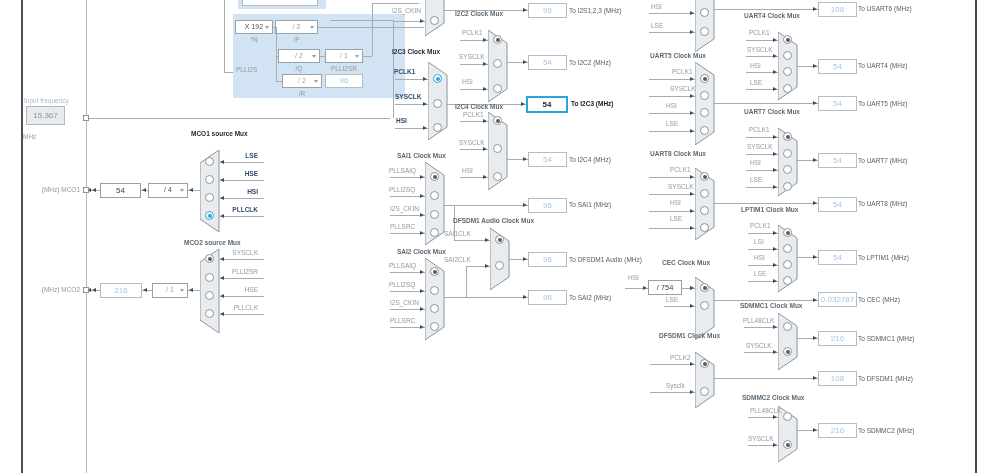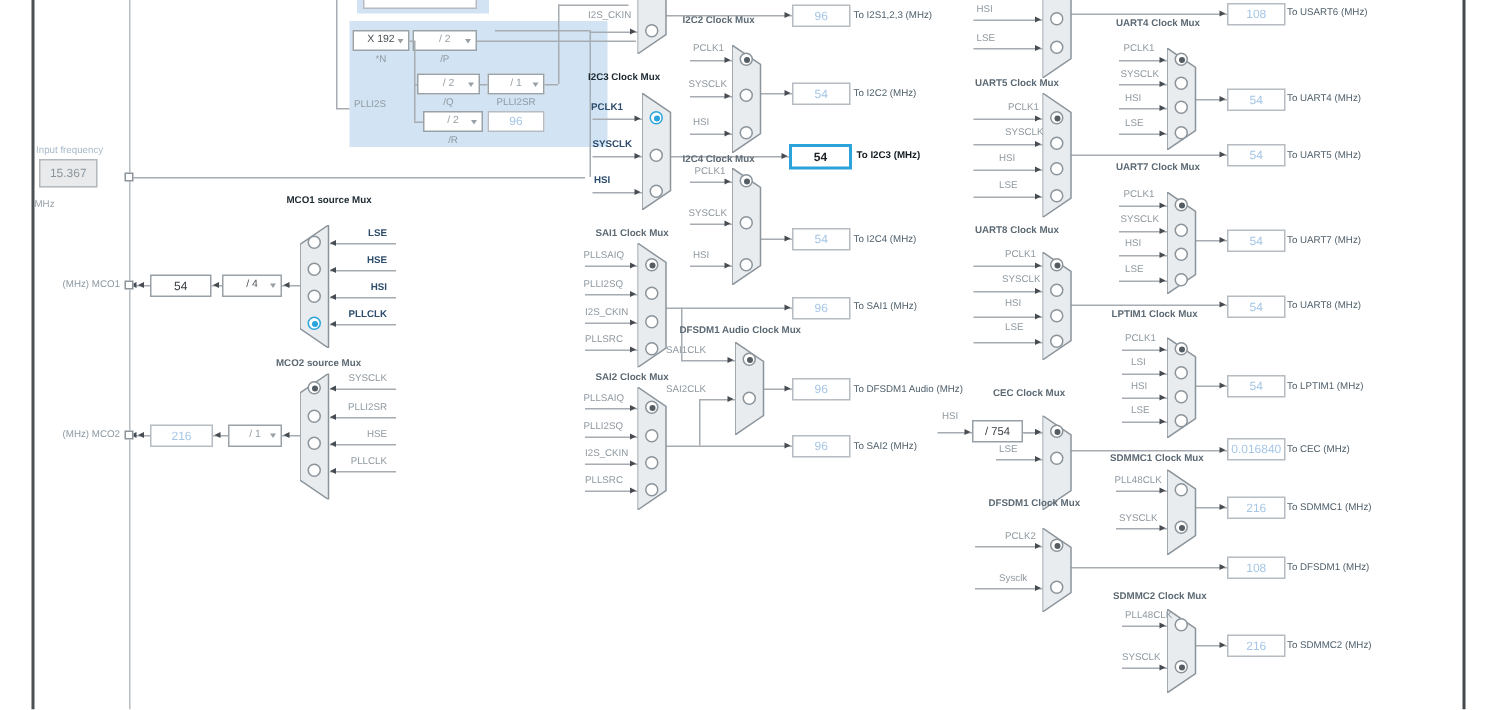--- a/index.html
+++ b/index.html
@@ -427,21 +427,21 @@
         <polygon points="0,0 19,13 19,50 0,63" fill="#e9ecef" stroke="#8b949b" stroke-width="1"></polygon>
       </svg></div>
     <div class="radio sel" style="left: 700px; top: 283px;"></div>
     <div class="wire" style="left: 683px; top: 288px; width: 12px; height: 1px;"></div>
     <div class="arr-r" style="left: 690px; top: 285.5px;"></div>
     <div class="radio" style="left: 700px; top: 301px;"></div>
     <div class="wire" style="left: 664px; top: 306px; width: 31px; height: 1px;"></div>
     <div class="arr-r" style="left: 690px; top: 303.5px;"></div>
     <div class="inlbl" style="left: 666px; top: 296px;">LSE</div>
     <div class="mtitle" style="left: 662px; top: 259px;">CEC Clock Mux</div>
-    <div class="valbox" style="left: 818px; top: 292px; width: 39px; height: 15px;">0.016840</div>
+    <div class="valbox" style="left: 818px; top: 292px; width: 39px; height: 15px;">0.032787</div>
     <div class="outlbl" style="left: 858px; top: 296px;">To CEC (MHz)</div>
     <div class="wire" style="left: 797px; top: 338px; width: 21px; height: 1px;"></div>
     <div class="arr-r" style="left: 813px; top: 335.5px;"></div>
     <div class="abs" style="left: 778px; top: 313px; width: 20px; height: 57px;"><svg width="20" height="57">
         <polygon points="0,0 19,13 19,44 0,57" fill="#e9ecef" stroke="#8b949b" stroke-width="1"></polygon>
       </svg></div>
     <div class="radio" style="left: 783px; top: 322px;"></div>
     <div class="wire" style="left: 744px; top: 327px; width: 34px; height: 1px;"></div>
     <div class="arr-r" style="left: 773px; top: 324.5px;"></div>
     <div class="inlbl" style="left: 743px; top: 317px;">PLL48CLK</div>

